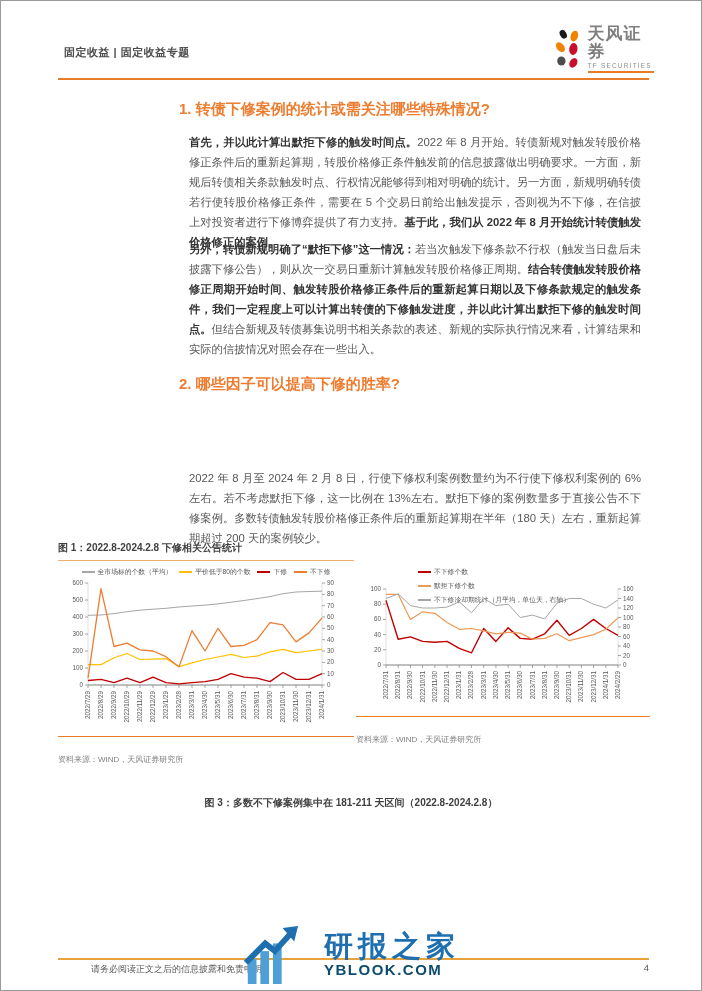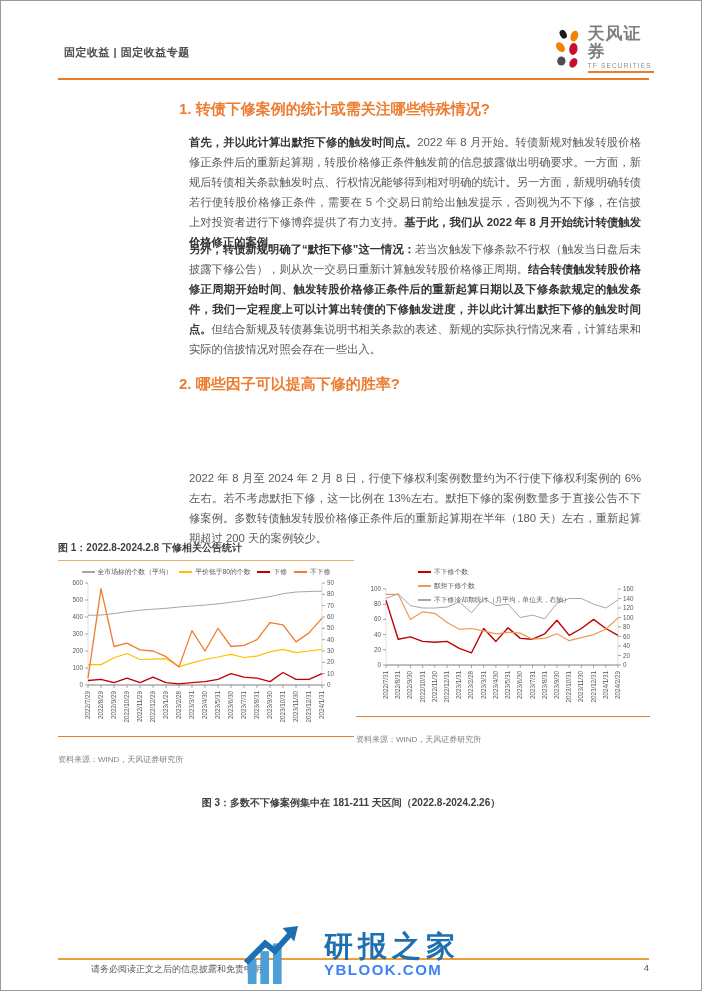--- a/index.html
+++ b/index.html
@@ -42,21 +42,21 @@
   .fig-source{font-size:8px;color:#808080;margin-top:17px;}
   .fig3-caption{position:absolute;left:0;top:795px;width:100%;text-align:center;font-size:10px;font-weight:bold;color:#404040;}
 
   
   .footer-rule{position:absolute;left:57px;top:957px;width:591px;height:1.5px;background:#E9A23B;}
   .disclaimer{position:absolute;left:90px;top:962px;font-size:9px;color:#595959;}
   .page-num{position:absolute;right:52px;top:961px;font-size:9.5px;color:#595959;}
   .watermark{position:absolute;left:50%;transform:translateX(-50%);top:923px;display:flex;align-items:center;gap:24px;}
   .wm-icon{width:58px;height:62px;}
   .wm-title{font-size:29px;font-weight:bold;color:#1E6FB0;letter-spacing:5px;line-height:30px;white-space:nowrap;}
-  .wm-url{font-size:15px;font-weight:bold;color:#3b82f6;letter-spacing:1.5px;line-height:18px;}
+  .wm-url{font-size:15px;font-weight:bold;color:#0c4a6e;letter-spacing:1.5px;line-height:18px;}
 </style>
 </head>
 <body>
 
 <div class="page">
 
   <div class="breadcrumb">固定收益 | 固定收益专题</div>
   <div class="logo">
     <svg class="logo-petals" viewBox="0 0 64 92">
       <ellipse cx="20" cy="14" rx="7" ry="10" fill="#1a1a1a" transform="rotate(-28 20 14)"></ellipse>
@@ -275,21 +275,21 @@
         </div>
         <div class="legend-item">
           <span class="lmark" style="background: rgb(166, 166, 166);"></span>
           <span>不下修冷却期统计（月平均，单位天，右轴）</span>
         </div>
       </div>
     <div class="src-rule"></div>
     <div class="fig-source">资料来源：WIND，天风证券研究所</div>
   </div>
 
-  <div class="fig3-caption">图 3：多数不下修案例集中在 181-211 天区间（2022.8-2024.2.26）</div>
+  <div class="fig3-caption">图 3：多数不下修案例集中在 181-211 天区间（2022.8-2024.2.8）</div>
 
   <div class="footer-rule"></div>
   <div class="disclaimer">请务必阅读正文之后的信息披露和免责申明</div>
   <div class="page-num">4</div>
 
   <div class="watermark">
     <svg class="wm-icon" viewBox="0 0 60 64">
       <rect x="6" y="36" width="9" height="26" fill="#4D9FD6"></rect>
       <rect x="19" y="28" width="9" height="34" fill="#4D9FD6"></rect>
       <rect x="32" y="20" width="9" height="42" fill="#4D9FD6"></rect>

